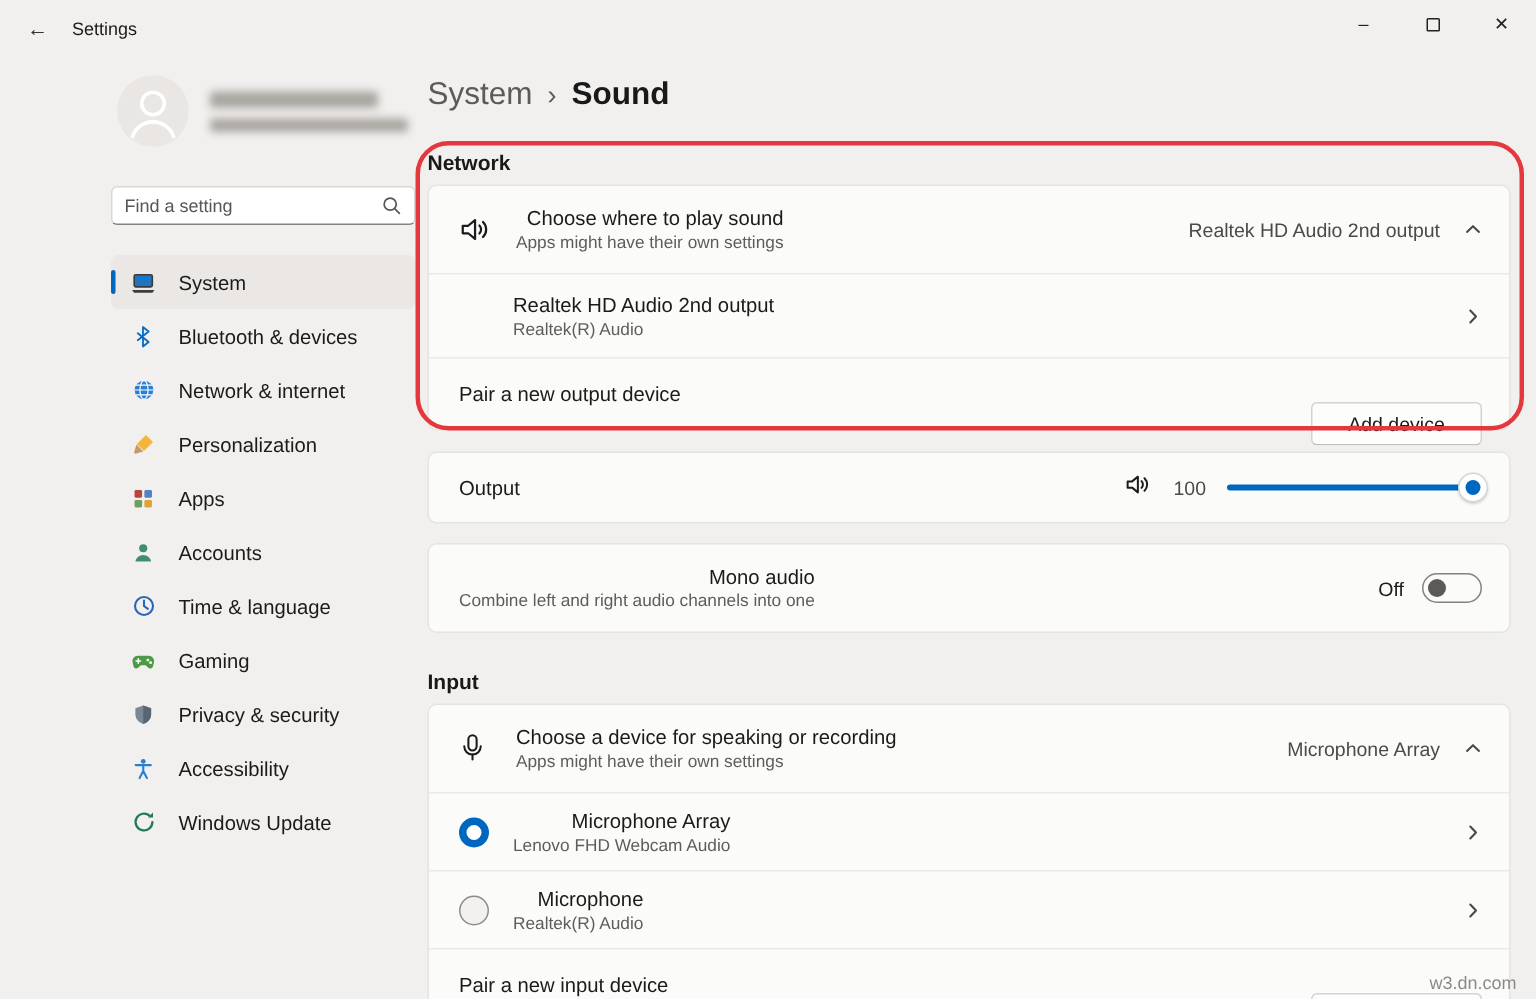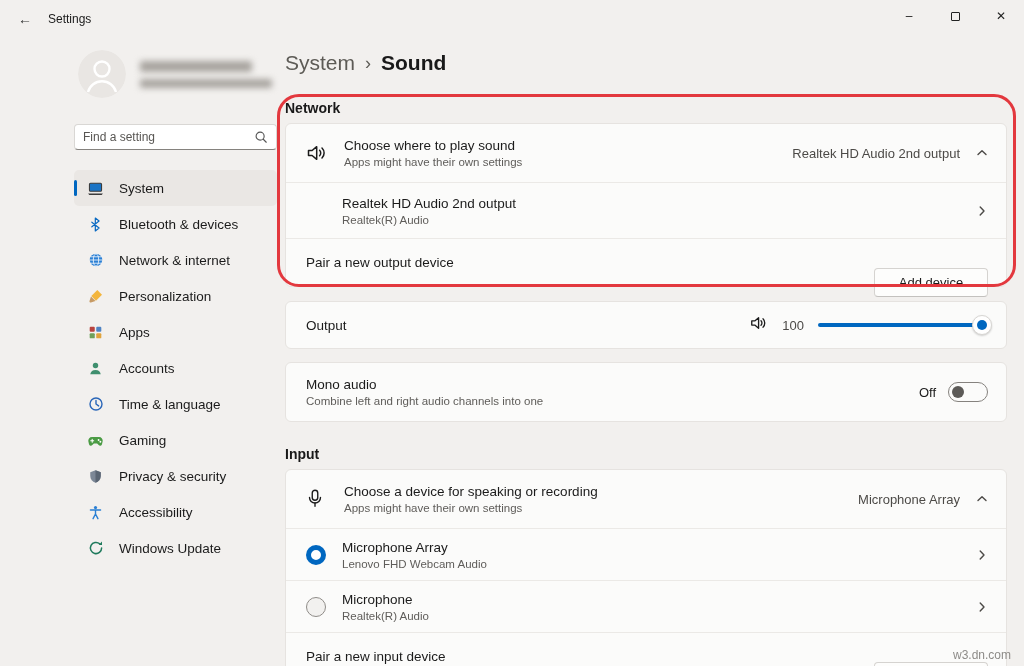--- a/index.html
+++ b/index.html
@@ -52,21 +52,21 @@
   .section-h { margin-top:22px; font-size:14px; font-weight:bold; color:#191919; height:17px; }
 
   .card { background:#fbfbfa; border:1px solid #e6e3e0; border-radius:6px; }
   .row { display:flex; align-items:center; padding:0 18px; position:relative; }
   .row + .row { border-top:1px solid #ebe9e6; }
   .h58 { height:58px; }  .h56 { height:56px; }  .h52 { height:52px; }  .h48 { height:48px; }  .h46 { height:46px; }
   .indent { padding-left:56px; }
   .indent-sm { padding-left:20px; }
   .licon { width:24px; height:24px; flex:0 0 24px; margin-right:16px; }
   .texts { display:flex; flex-direction:column; justify-content:center; }
-  .t-title { font-size:13.5px; color:#1b1b1b; }
+  .t-title { font-size:13.5px; color:#1b1b1b;text-align:right; }
   .t-sub { font-size:11.5px; color:#5f5d5a; margin-top:3px; }
   .right { margin-left:auto; display:flex; align-items:center; gap:16px; }
   .r-val { font-size:13px; color:#4c4a47; }
   .chev { width:12px; height:12px; display:flex; }
 
   .btn { background:#fdfdfc; border:1px solid #d5d3d0; border-bottom-color:#c3c1be; border-radius:4px;
     padding:6px 0; width:114px; text-align:center; font-size:13px; color:#1b1b1b; font-family:inherit; cursor:pointer;margin-top:40px; }
 
   
   .vol-right { margin-left:auto; display:flex; align-items:center; gap:14px; }

